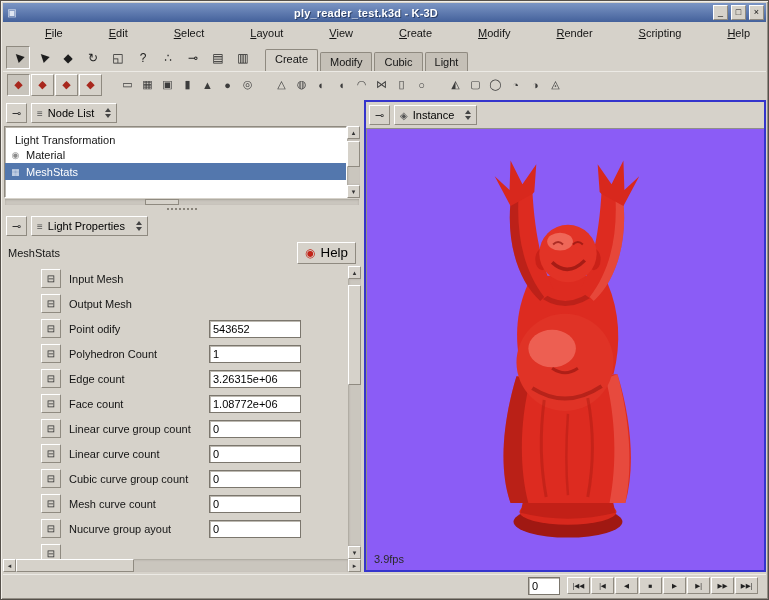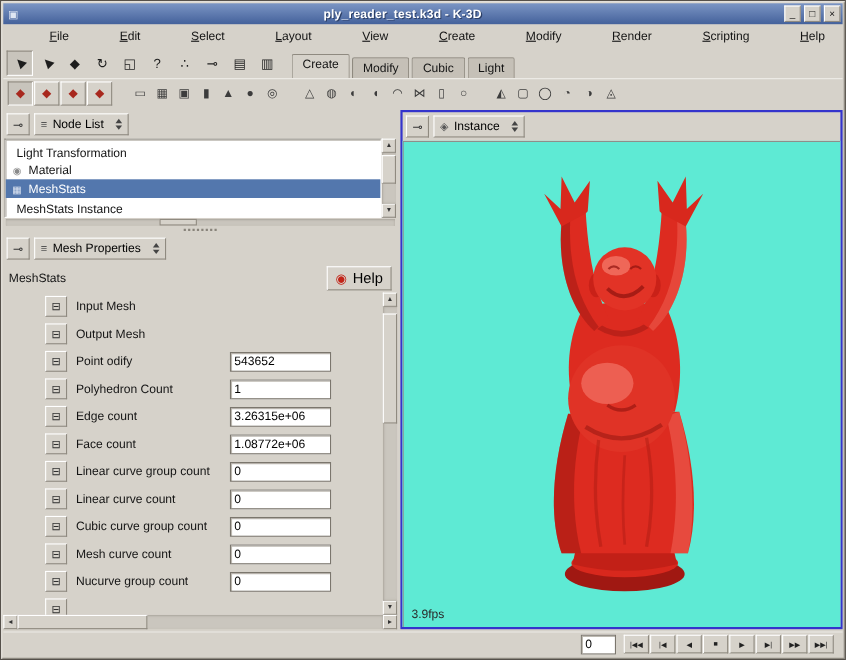--- a/index.html
+++ b/index.html
@@ -105,21 +105,21 @@
   .hscroll { height:13px; flex:0 0 13px; display:flex; }
   .harrow { width:13px; flex:0 0 13px; font-size:7px; line-height:11px; text-align:center;
             color:#333; background:#d6d2ca; border:1px solid; border-color:#fff #8f8a80 #8f8a80 #fff; }
   .htrack { flex:1; position:relative; background:#cac6be; box-shadow: inset 0 1px 2px #a9a49b; }
   .hthumb { position:absolute; top:0; height:100%; left:0; width:118px; background:#d6d2ca;
             border:1px solid; border-color:#fff #8f8a80 #8f8a80 #fff; }
 
   
   .viewport { flex:1; border:2px solid #3434cc; display:flex; flex-direction:column; min-width:0; background:#d6d2ca; }
   .vp-header { height:26px; flex:0 0 26px; display:flex; align-items:center; gap:4px; padding:2px 3px; }
-  .canvas { flex:1; position:relative; background:#5eead4; overflow:hidden;
+  .canvas { flex:1; position:relative; background:#8b5cf6; overflow:hidden;
             box-shadow: inset 1px 1px 0 #8f8e8a; }
   .canvas svg { position:absolute; inset:0; width:100%; height:100%; }
   .fps { position:absolute; left:8px; bottom:5px; color:#2a2a2a; }
 
   
   .statusbar { height:23px; flex:0 0 23px; display:flex; align-items:center;
                justify-content:flex-end; gap:2px; padding:0 8px; margin-top:2px;
                box-shadow: inset 0 1px 0 #eceae5; }
   .frame-input { width:32px; margin-right:5px; }
   .tbtns { display:flex; gap:1px; }
@@ -350,24 +350,20 @@
             <div class="node-item">
               <span class="nicon">◉</span>
               <span class="nlabel">Material</span>
             </div>
 
             <div class="node-item selected">
               <span class="nicon">▦</span>
               <span class="nlabel">MeshStats</span>
             </div>
 
-            <div class="node-item">
-
-              <span class="nlabel">MeshStats Instance</span>
-            </div>
           </div>
         <div class="vscroll">
           <div class="varrow">▴</div>
           <div class="vtrack">
               <div class="vthumb" style="top:2px;height:26px"></div>
             </div>
           <div class="varrow">▾</div>
         </div>
       </div>
 
@@ -377,21 +373,21 @@
       <div class="grip">
           <span class="gripline"></span>
         </div>
 
       <div class="panel-header">
         <button class="pinbtn btn3d">
             <span>⊸</span>
           </button>
         <button class="combo btn3d">
           <span class="cicon">≡</span>
-          <span>Mesh Properties</span>
+          <span>Light Properties</span>
           <span class="spin"></span>
         </button>
       </div>
 
       <div class="props-title">
         <span>MeshStats</span>
         <button class="helpbtn btn3d">
           <span class="helpicon">◉</span>
           <span>Help</span>
         </button>
@@ -477,21 +473,21 @@
                 <span>⊟</span>
               </button>
               <span class="plabel">Mesh curve count</span>
               <input class="pinput" value="0" style="">
             </div>
 
             <div class="prop-row">
               <button class="chanbtn btn3d">
                 <span>⊟</span>
               </button>
-              <span class="plabel">Nucurve group count</span>
+              <span class="plabel">Nucurve group ayout</span>
               <input class="pinput" value="0" style="">
             </div>
 
             <div class="prop-row">
               <button class="chanbtn btn3d">
                 <span>⊟</span>
               </button>
               <span class="plabel"></span>
 
             </div>

